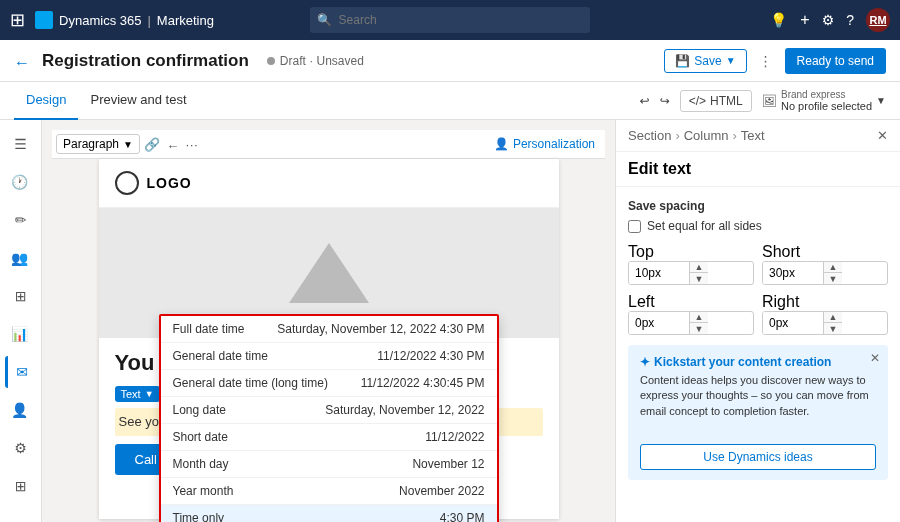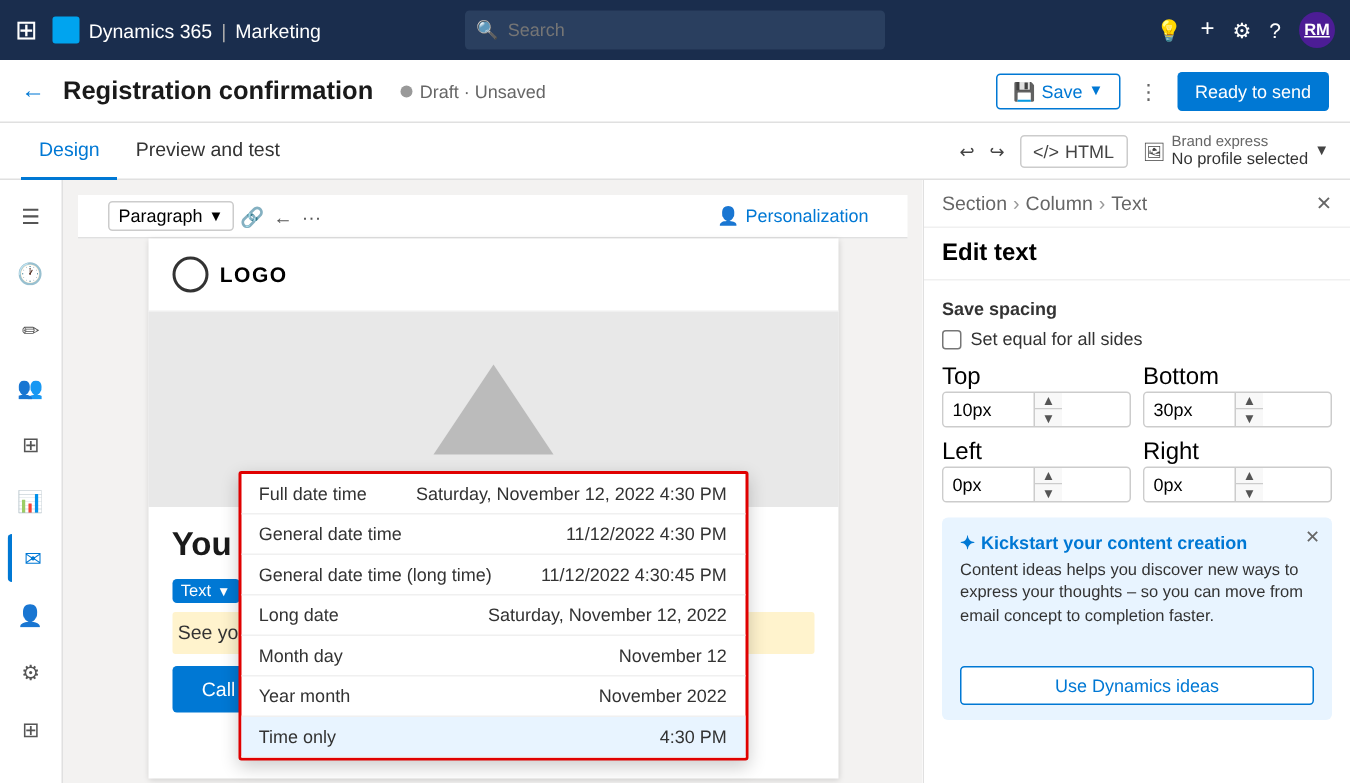--- a/index.html
+++ b/index.html
@@ -16,21 +16,21 @@
     .nav-search {
       flex: 1; max-width: 280px; margin: 0 auto;
       background: #2a3f5f; border: none; border-radius: 3px;
       display: flex; align-items: center; padding: 0 8px; gap: 6px; height: 26px;
     }
     .nav-search input {
       background: transparent; border: none; outline: none; color: #ccc; font-size: 12px; width: 100%;
     }
     .nav-icons { display: flex; align-items: center; gap: 12px; margin-left: auto; color: #fff; font-size: 14px; }
     .nav-avatar {
-      width: 24px; height: 24px; border-radius: 50%; background: #4c1d95;
+      width: 24px; height: 24px; border-radius: 50%; background: #7f1d1d;
       display: flex; align-items: center; justify-content: center; color: #fff; font-size: 11px; font-weight: bold; text-decoration: underline;
     }
 
     
     .toolbar {
       display: flex; align-items: center; background: #fff; height: 42px;
       padding: 0 14px; border-bottom: 1px solid #e0e0e0; gap: 8px;
     }
     .back-btn { color: #0078d4; font-size: 16px; cursor: pointer; margin-right: 4px; }
     .page-title { font-size: 17px; font-weight: 600; color: #1a1a1a; }
@@ -80,21 +80,21 @@
 
     
     .canvas-area { flex: 1; background: #f3f2f1; overflow: auto; position: relative; padding: 10px; }
 
     
     .email-canvas {
       background: #fff; width: 460px; margin: 0 auto; min-height: 360px;
       position: relative; box-shadow: 0 1px 4px rgba(0,0,0,0.15);
     }
     .canvas-toolbar {
-      display: flex; align-items: center; background: #fff; padding: 4px 20px;
+      display: flex; align-items: center; background: #fff; padding: 4px 4px;
       border-bottom: 1px solid #e0e0e0; gap: 4px; margin-bottom: 0;
     }
     .paragraph-select {
       border: 1px solid #ccc; border-radius: 3px; padding: 2px 6px;
       font-size: 12px; background: #fff; cursor: pointer; display: flex; align-items: center; gap: 4px;
     }
     .canvas-icons { display: flex; align-items: center; gap: 6px; color: #555; font-size: 13px; }
     .personalization-btn {
       display: flex; align-items: center; gap: 4px; color: #0078d4; font-size: 12px;
       cursor: pointer; margin-left: auto; padding: 2px 6px;
@@ -325,20 +325,24 @@
             </div>
             <div class="dropdown-row">
               <span class="dropdown-label">General date time (long time)</span>
               <span class="dropdown-value">11/12/2022 4:30:45 PM</span>
             </div>
             <div class="dropdown-row">
               <span class="dropdown-label">Long date</span>
               <span class="dropdown-value">Saturday, November 12, 2022</span>
             </div>
             <div class="dropdown-row">
+              <span class="dropdown-label">Short date</span>
+              <span class="dropdown-value">11/12/2022</span>
+            </div>
+            <div class="dropdown-row">
               <span class="dropdown-label">Month day</span>
               <span class="dropdown-value">November 12</span>
             </div>
             <div class="dropdown-row">
               <span class="dropdown-label">Year month</span>
               <span class="dropdown-value">November 2022</span>
             </div>
             <div class="dropdown-row highlighted">
               <span class="dropdown-label">Time only</span>
               <span class="dropdown-value">4:30 PM</span>
@@ -373,21 +377,21 @@
           <label>Top</label>
           <div class="spacing-input">
             <input type="text" value="10px" style="">
             <div class="spacing-arrows">
               <div class="arrow-up">▲</div>
               <div class="arrow-down">▼</div>
             </div>
           </div>
         </div>
         <div>
-          <label>Bottom</label>
+          <label>Short</label>
           <div class="spacing-input">
             <input type="text" value="30px" style="">
             <div class="spacing-arrows">
               <div class="arrow-up">▲</div>
               <div class="arrow-down">▼</div>
             </div>
           </div>
         </div>
         <div>
           <label>Left</label>

